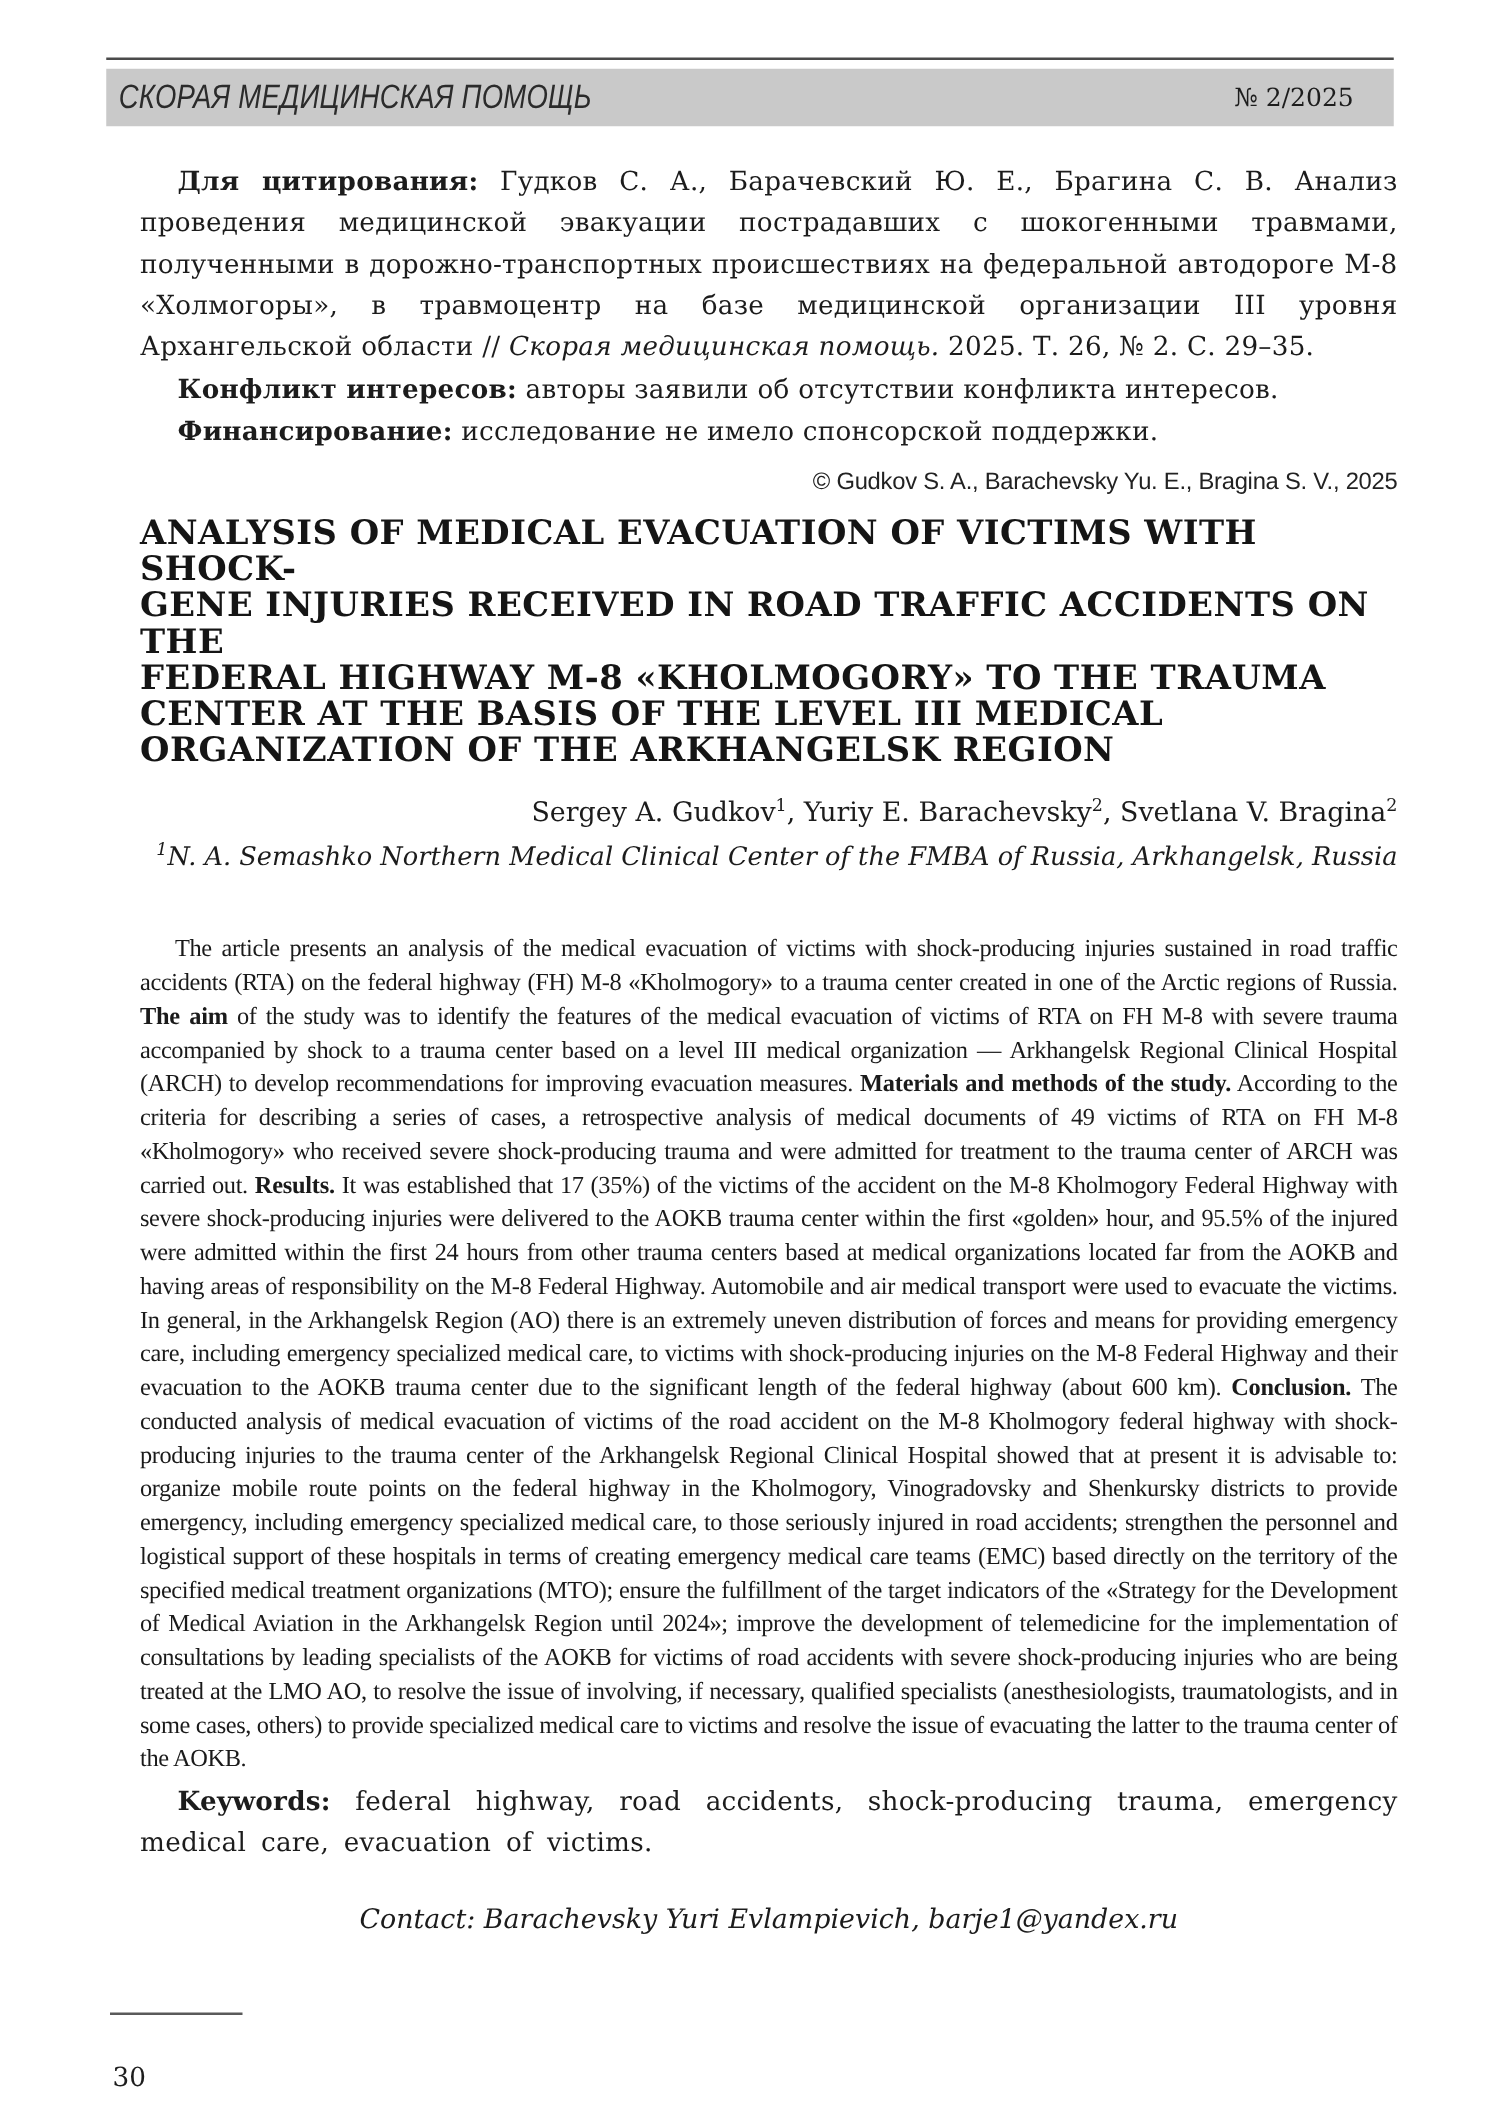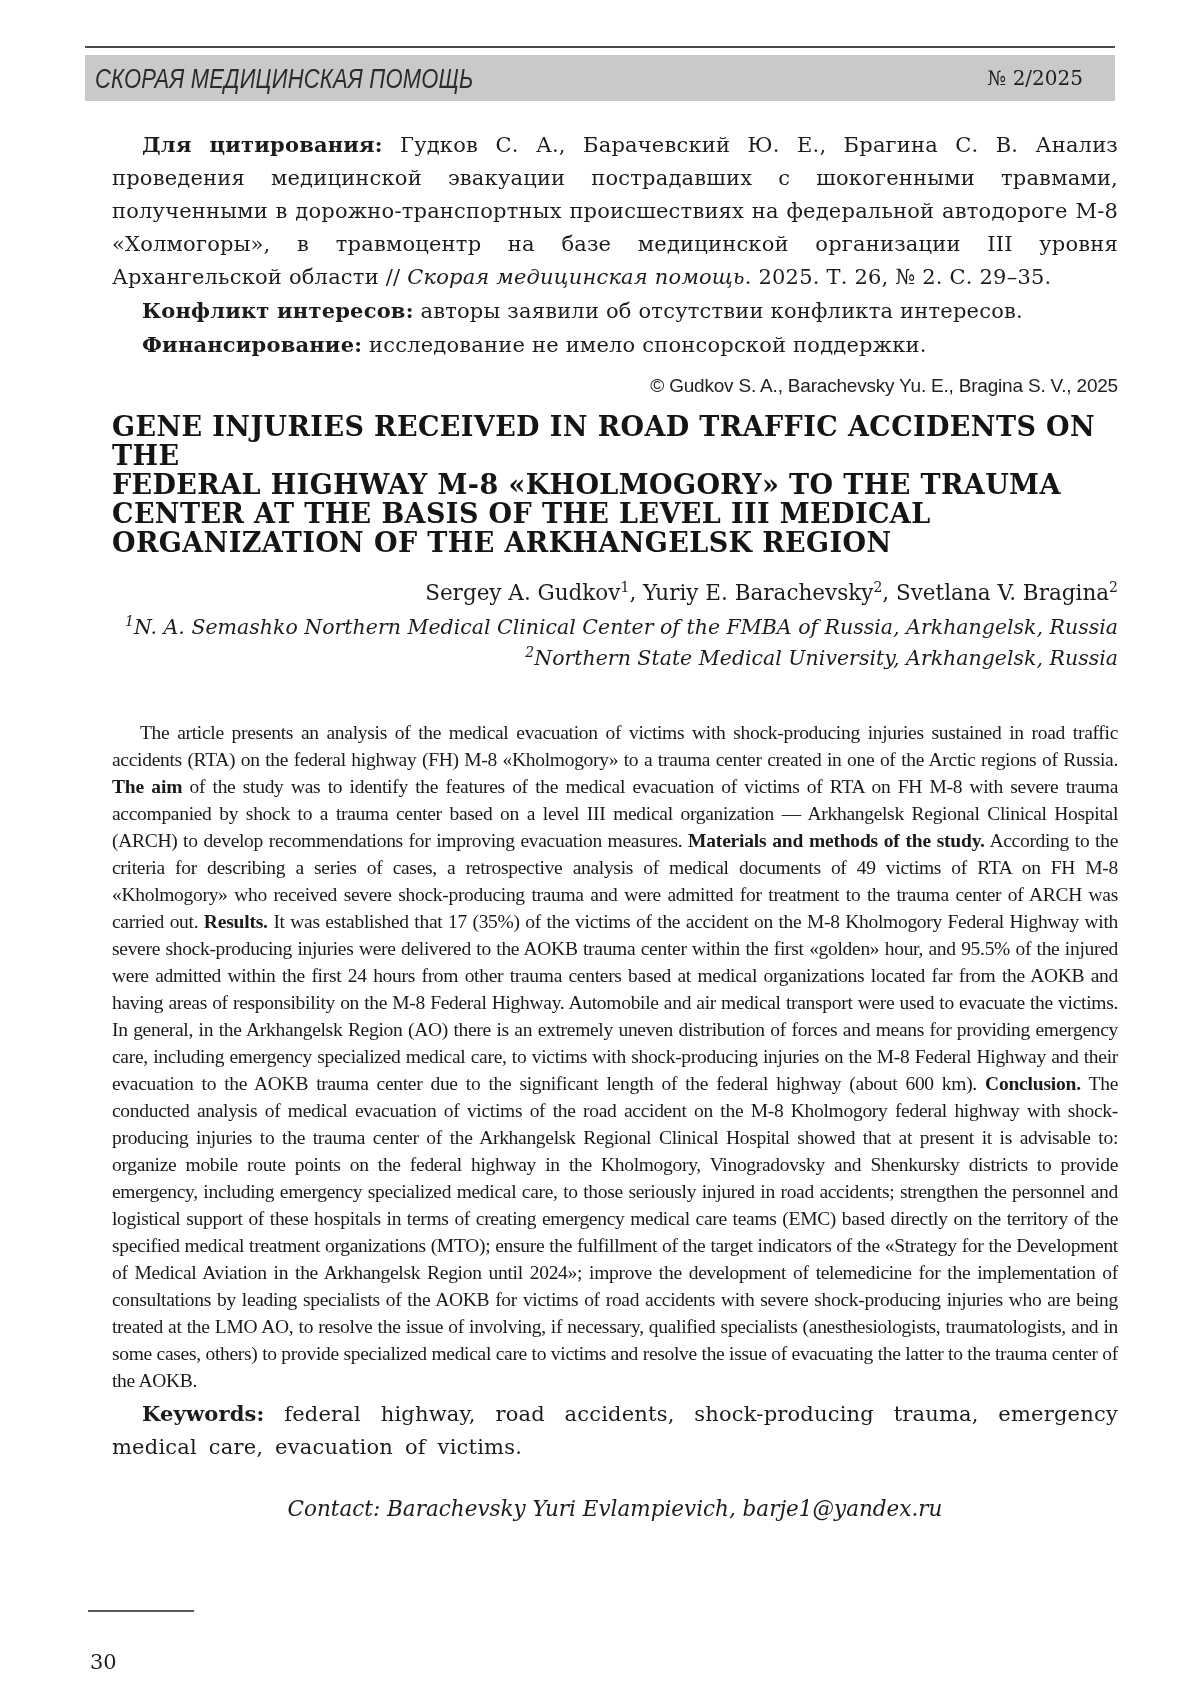--- a/index.html
+++ b/index.html
@@ -160,31 +160,31 @@
 
     <p class="citation"><b>Для цитирования:</b><span> Гудков С. А., Барачевский Ю. Е., Брагина С. В. Анализ проведения медицинской эвакуации пострадавших с шокогенными травмами, полученными в дорожно-транспортных происшествиях на федеральной автодороге М-8 «Холмогоры», в травмоцентр на базе медицинской организации III уровня Архангельской области // </span><i>Скорая медицинская помощь.</i><span> 2025. Т. 26, № 2. С. 29–35.</span></p>
 
     <p class="meta-line"><b>Конфликт интересов:</b><span> авторы заявили об отсутствии конфликта интересов.</span></p>
 
     <p class="meta-line"><b>Финансирование:</b><span> исследование не имело спонсорской поддержки.</span></p>
 
     <p class="copyright">© Gudkov S. A., Barachevsky Yu. E., Bragina S. V., 2025</p>
 
     <h1 class="title">
+      <div>ANALYSIS OF MEDICAL EVACUATION OF VICTIMS WITH SHOCK-</div>
       <div>GENE INJURIES RECEIVED IN ROAD TRAFFIC ACCIDENTS ON THE</div>
       <div>FEDERAL HIGHWAY M-8 «KHOLMOGORY» TO THE TRAUMA</div>
       <div>CENTER AT THE BASIS OF THE LEVEL III MEDICAL</div>
       <div>ORGANIZATION OF THE ARKHANGELSK REGION</div>
     </h1>
 
     <p class="authors"><span>Sergey A. Gudkov</span><sup>1</sup><span>, Yuriy E. Barachevsky</span><sup>2</sup><span>, Svetlana V. Bragina</span><sup>2</sup></p>
 
     <div class="affiliations">
       <p class="affiliation"><sup>1</sup><span>N. A. Semashko Northern Medical Clinical Center of the FMBA of Russia, Arkhangelsk, Russia</span></p>
-      <p class="affiliation"><sup>2</sup><span>Northern State Medical University, Arkhangelsk, Russia</span></p>
     </div>
 
     <p class="abstract"><span>The article presents an analysis of the medical evacuation of victims with shock-producing injuries sustained in road traffic accidents (RTA) on the federal highway (FH) M-8 «Kholmogory» to a trauma center created in one of the Arctic regions of Russia. </span><b>The aim</b><span> of the study was to identify the features of the medical evacuation of victims of RTA on FH M-8 with severe trauma accompanied by shock to a trauma center based on a level III medical organization — Arkhangelsk Regional Clinical Hospital (ARCH) to develop recommendations for improving evacuation measures. </span><b>Materials and methods of the study.</b><span> According to the criteria for describing a series of cases, a retrospective analysis of medical documents of 49 victims of RTA on FH M-8 «Kholmogory» who received severe shock-producing trauma and were admitted for treatment to the trauma center of ARCH was carried out. </span><b>Results.</b><span> It was established that 17 (35%) of the victims of the accident on the M-8 Kholmogory Federal Highway with severe shock-producing injuries were delivered to the AOKB trauma center within the first «golden» hour, and 95.5% of the injured were admitted within the first 24 hours from other trauma centers based at medical organizations located far from the AOKB and having areas of responsibility on the M-8 Federal Highway. Automobile and air medical transport were used to evacuate the victims. In general, in the Arkhangelsk Region (AO) there is an extremely uneven distribution of forces and means for providing emergency care, including emergency specialized medical care, to victims with shock-producing injuries on the M-8 Federal Highway and their evacuation to the AOKB trauma center due to the significant length of the federal highway (about 600 km). </span><b>Conclusion.</b><span> The conducted analysis of medical evacuation of victims of the road accident on the M-8 Kholmogory federal highway with shock-producing injuries to the trauma center of the Arkhangelsk Regional Clinical Hospital showed that at present it is advisable to: organize mobile route points on the federal highway in the Kholmogory, Vinogradovsky and Shenkursky districts to provide emergency, including emergency specialized medical care, to those seriously injured in road accidents; strengthen the personnel and logistical support of these hospitals in terms of creating emergency medical care teams (EMC) based directly on the territory of the specified medical treatment organizations (MTO); ensure the fulfillment of the target indicators of the «Strategy for the Development of Medical Aviation in the Arkhangelsk Region until 2024»; improve the development of telemedicine for the implementation of consultations by leading specialists of the AOKB for victims of road accidents with severe shock-producing injuries who are being treated at the LMO AO, to resolve the issue of involving, if necessary, qualified specialists (anesthesiologists, traumatologists, and in some cases, others) to provide specialized medical care to victims and resolve the issue of evacuating the latter to the trauma center of the AOKB.</span></p>
 
     <p class="keywords"><b>Keywords:</b><span> federal highway, road accidents, shock-producing trauma, emergency medical care, evacuation of victims.</span></p>
 
     <p class="contact">Contact: Barachevsky Yuri Evlampievich, barje1@yandex.ru</p>
 
   </div>
 

